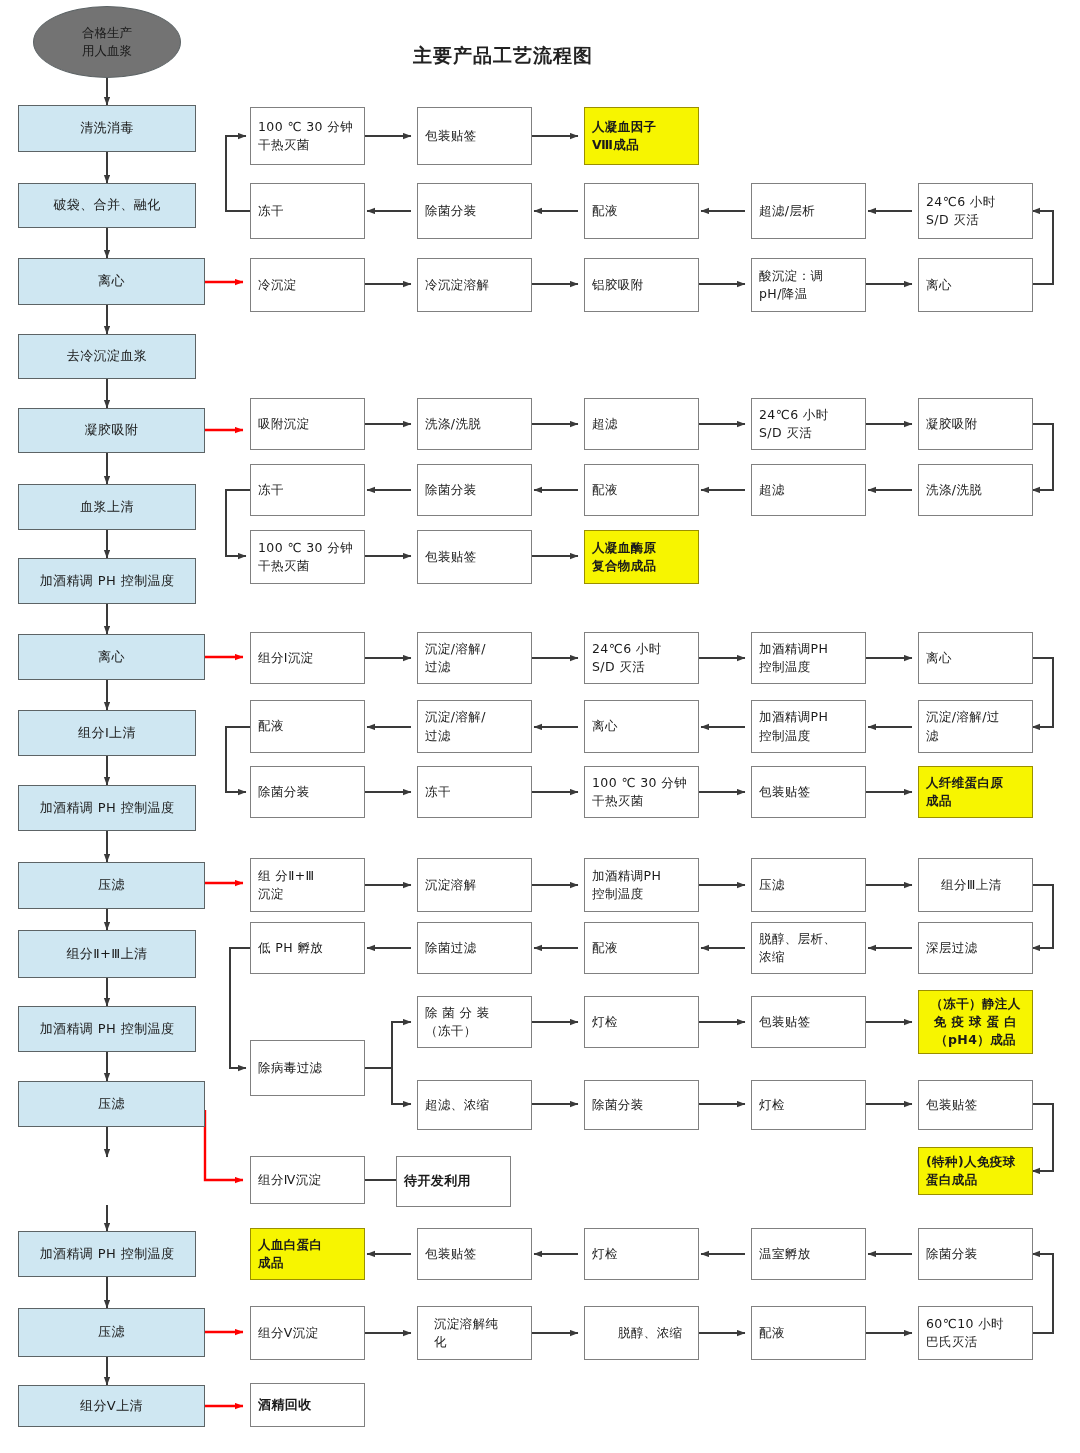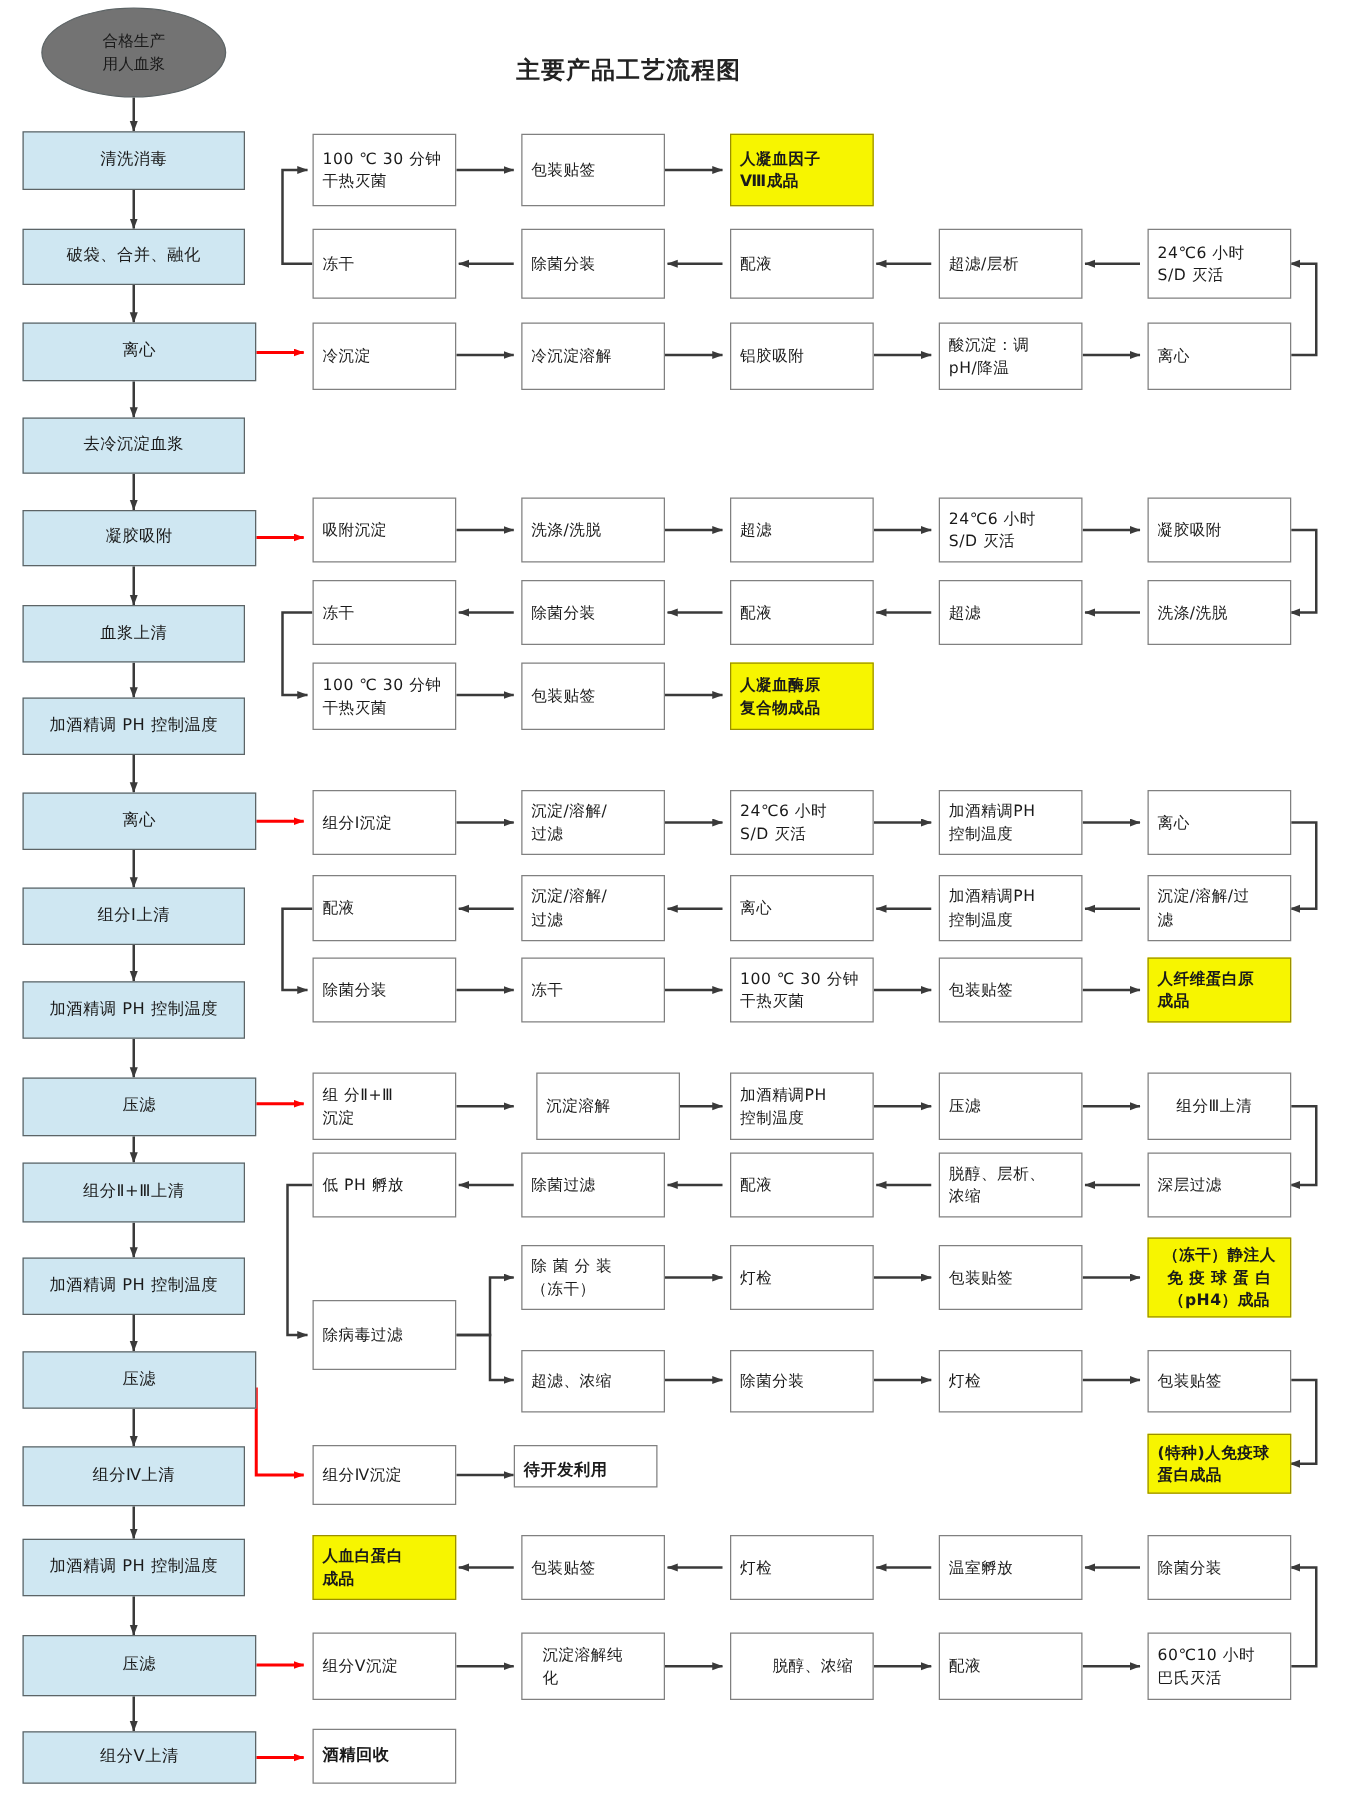--- a/index.html
+++ b/index.html
@@ -268,23 +268,20 @@
     </div>
   <div class="node blue" style="left:18px;top:930px;width:178px;height:48px;">
       <span class="txt">组分Ⅱ+Ⅲ上清</span>
     </div>
   <div class="node blue" style="left:18px;top:1006px;width:178px;height:46px;">
       <span class="txt">加酒精调 PH 控制温度</span>
     </div>
   <div class="node blue" style="left:18px;top:1081px;width:187px;height:46px;">
       <span class="txt">压滤</span>
     </div>
-  <div class="node blue" style="left:18px;top:1157px;width:178px;height:48px;">
-      <span class="txt">组分Ⅳ上清</span>
-    </div>
   <div class="node blue" style="left:18px;top:1231px;width:178px;height:46px;">
       <span class="txt">加酒精调 PH 控制温度</span>
     </div>
   <div class="node blue" style="left:18px;top:1308px;width:187px;height:49px;">
       <span class="txt">压滤</span>
     </div>
   <div class="node blue" style="left:18px;top:1385px;width:187px;height:42px;">
       <span class="txt">组分Ⅴ上清</span>
     </div>
 
@@ -416,21 +413,21 @@
   <div class="node" style="left:751px;top:766px;width:115px;height:52px;">
       <span class="txt">包装贴签</span>
     </div>
   <div class="node yellow" style="left:918px;top:766px;width:115px;height:52px;">
       <span class="txt">人纤维蛋白原<br>成品</span>
     </div>
 
   <div class="node" style="left:250px;top:858px;width:115px;height:54px;">
       <span class="txt">组 分Ⅱ+Ⅲ<br>沉淀</span>
     </div>
-  <div class="node" style="left:417px;top:858px;width:115px;height:54px;margin-left:12px;">
+  <div class="node" style="left:417px;top:858px;width:115px;height:54px;">
       <span class="txt">沉淀溶解</span>
     </div>
   <div class="node" style="left:584px;top:858px;width:115px;height:54px;">
       <span class="txt">加酒精调PH<br>控制温度</span>
     </div>
   <div class="node" style="left:751px;top:858px;width:115px;height:54px;">
       <span class="txt">压滤</span>
     </div>
   <div class="node" style="left:918px;top:858px;width:115px;height:54px;padding-left:22px;">
       <span class="txt">组分Ⅲ上清</span>
@@ -481,21 +478,21 @@
       <span class="txt">包装贴签</span>
     </div>
 
   <div class="node yellow" style="left:918px;top:1147px;width:115px;height:48px;">
       <span class="txt">(特种)人免疫球<br>蛋白成品</span>
     </div>
 
   <div class="node" style="left:250px;top:1156px;width:115px;height:48px;">
       <span class="txt">组分Ⅳ沉淀</span>
     </div>
-  <div class="node bold" style="left:411px;top:1156px;width:115px;height:34px;align-items:flex-end;">
+  <div class="node bold" style="left:396px;top:1156px;width:115px;height:51px;">
       <span class="txt">待开发利用</span>
     </div>
 
   <div class="node yellow" style="left:250px;top:1228px;width:115px;height:52px;">
       <span class="txt">人血白蛋白<br>成品</span>
     </div>
   <div class="node" style="left:417px;top:1228px;width:115px;height:52px;">
       <span class="txt">包装贴签</span>
     </div>
   <div class="node" style="left:584px;top:1228px;width:115px;height:52px;">

